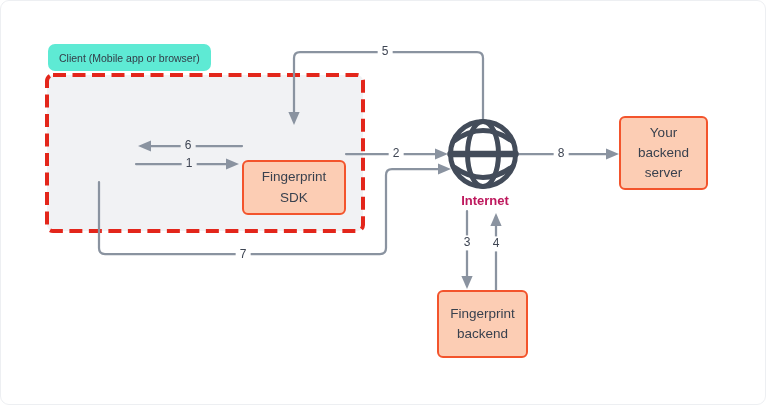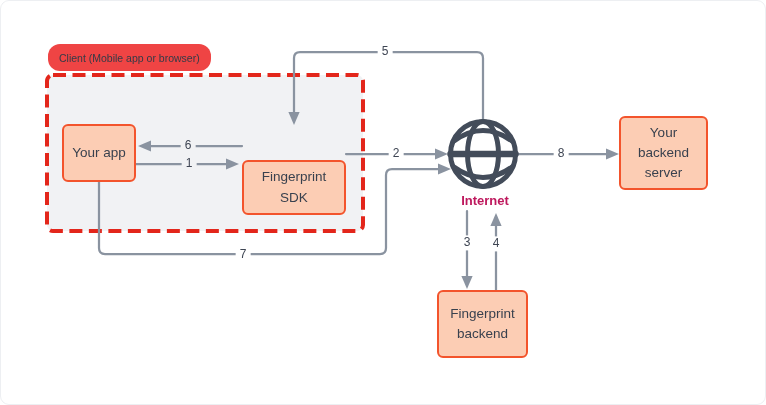--- a/index.html
+++ b/index.html
@@ -13,21 +13,21 @@
   .node {
     position:absolute; box-sizing:border-box;
     background:#FCCDB4; border:2px solid #F3542C; border-radius:6px;
     color:#39414E; font-size:13.5px; line-height:1.5;
     display:flex; align-items:center; justify-content:center; text-align:center;
     padding:2px 8px;
   }
   .pill {
     position:absolute; box-sizing:border-box; height:27px;
     display:inline-flex; align-items:center;
-    background:#ef4444; border-radius:12px; padding:0 11px;
+    background:#5eead4; border-radius:7px; padding:0 11px;
     color:#333B47; font-size:10.5px; white-space:nowrap;
   }
   .net-label {
     position:absolute; color:#be185d; font-size:13px; text-align:center;font-weight:bold;
   }
   .step {
     position:absolute; transform:translate(-50%,-50%);
     color:#3E4553; font-size:12px; padding:1px 4px; line-height:1.1;
     background:#ffffff;
   }
@@ -89,21 +89,20 @@
       <circle r="32.5" stroke-width="5"></circle>
       <ellipse rx="15.5" ry="32.5" stroke-width="5"></ellipse>
       <line x1="-32.5" y1="0" x2="32.5" y2="0" stroke-width="6.5"></line>
       <path d="M-29,-13 Q0,-34 29,-13" stroke-width="5"></path>
       <path d="M-29,13 Q0,34 29,13" stroke-width="5"></path>
     </g>
   </svg>
 
   <div class="pill" style="left:47px; top:43px;">Client (Mobile app or browser)</div>
 
-  <div class="node" style="left:61px; top:123px; width:74px; height:58px;">Your app</div>
 
   <div class="node" style="left:241px; top:125px; width:104px; height:55px;margin-top:34px;">Fingerprint SDK</div>
 
   <div class="node" style="left:618px; top:115px; width:89px; height:74px;">Your backend server</div>
 
   <div class="node" style="left:436px; top:289px; width:91px; height:68px;">Fingerprint backend</div>
 
   <div class="net-label" style="left:450px; top:192px; width:68px;">Internet</div>
 
   <div class="step on-gray" style="left:188px; top:163px;">1</div>

